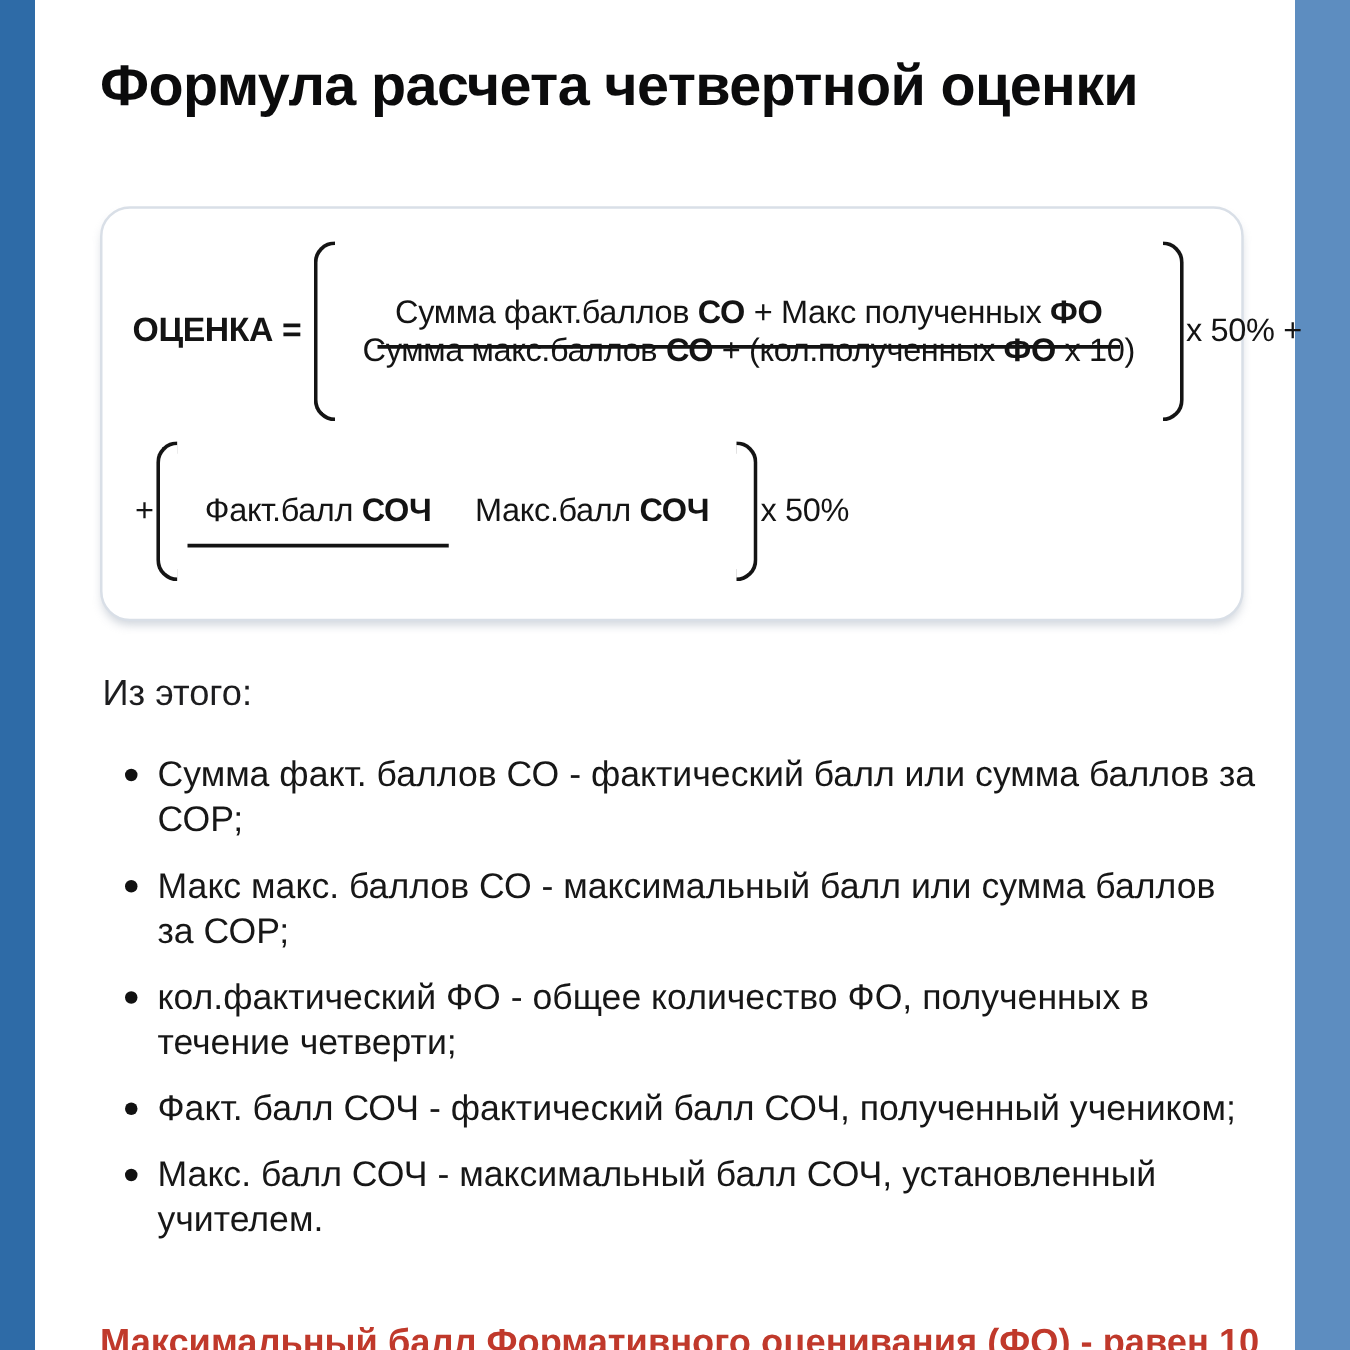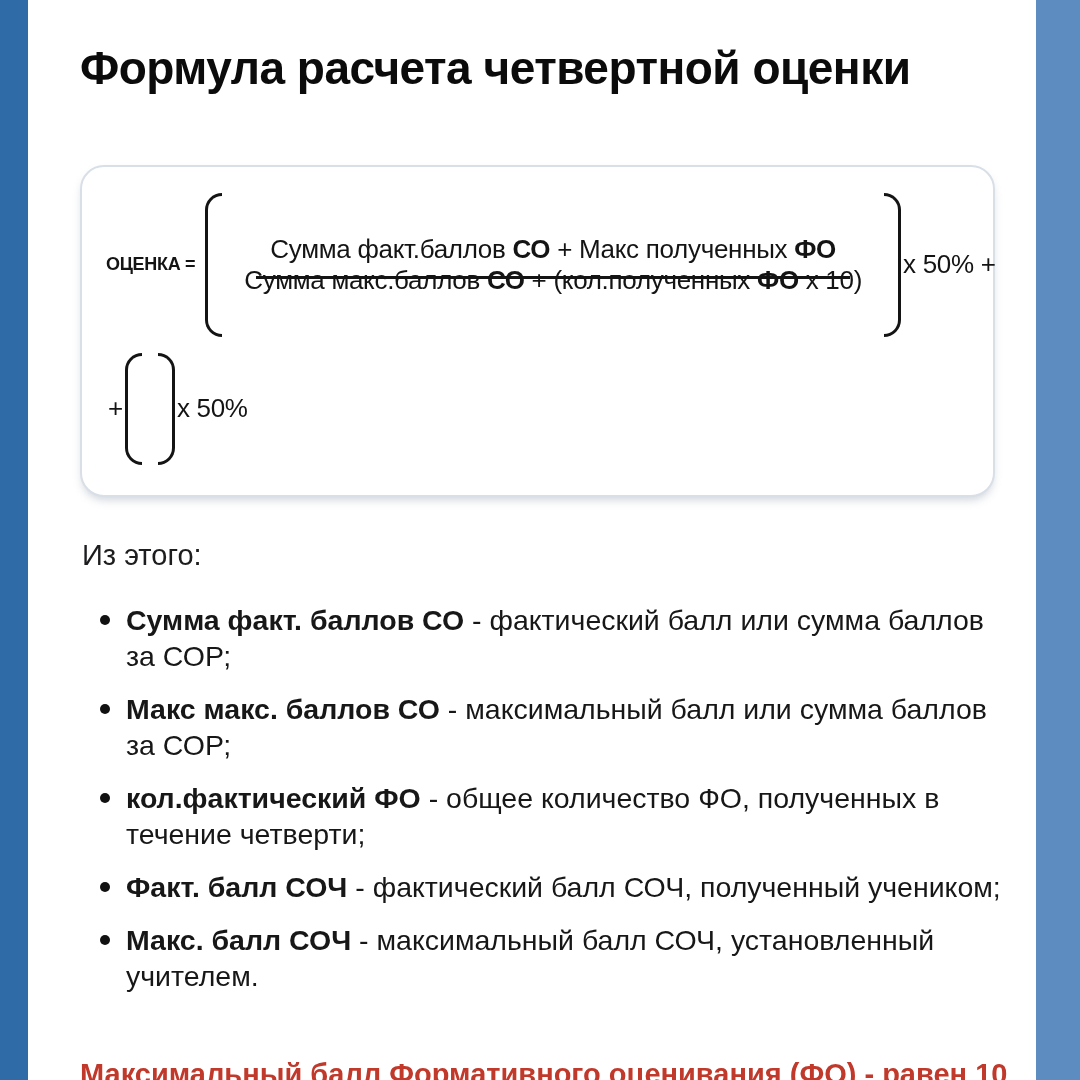--- a/index.html
+++ b/index.html
@@ -50,21 +50,21 @@
     box-sizing: border-box;
   }
   .formula-line {
     display: flex;
     align-items: center;
     font-size: 26px;
     letter-spacing: -0.3px;
     color: #141414;
   }
   .formula-line .op { padding: 0 2px; white-space: nowrap; }
-  .formula-label { font-weight: 700; white-space: nowrap; margin-right: 10px; font-size: 18px; }
+  .formula-label { font-weight: 700; white-space: nowrap; margin-right: 10px; font-size: 27px; }
   .paren {
     box-sizing: border-box;
     width: 17px;
     flex: 0 0 17px;
   }
   .paren.left {
     border-left: 3px solid #141414;
     border-top: 3px solid #141414;
     border-bottom: 3px solid #141414;
     border-radius: 17px 0 0 17px;
@@ -112,21 +112,21 @@
     max-width: 900px;
   }
   .definitions li::before {
     content: "";
     position: absolute;
     left: 20px; top: 13px;
     width: 10px; height: 10px;
     border-radius: 50%;
     background: #111111;
   }
-  .definitions .term { font-weight: 700; }
+  .definitions .term { font-weight: 400; }
   .footnote {
     position: absolute;
     left: 80px;
     top: 1058px;
     width: 920px;
     font-size: 29px;
     font-weight: 700;
     color: #c0392b;
     white-space: nowrap;
   }
@@ -149,20 +149,24 @@
           <span class="num"><span>Сумма факт.баллов </span><b>СО</b><span> + Макс полученных </span><b>ФО</b></span>
           <span class="den"><span>Сумма макс.баллов </span><b>СО</b><span> + (кол.полученных </span><b>ФО</b><span> х 10)</span></span>
         </span>
         <span class="paren right tall"></span>
         <span class="op">х 50% +</span>
       </div>
 
       <div class="formula-line line-2">
         <span class="op">+</span>
         <span class="paren left short"></span>
+        <span class="fraction">
+          <span class="num"><span>Факт.балл </span><b>СОЧ</b></span>
+          <span class="den"><span>Макс.балл </span><b>СОЧ</b></span>
+        </span>
         <span class="paren right short"></span>
         <span class="op">х 50%</span>
       </div>
     </div>
 
     <p class="intro">Из этого:</p>
 
     <ul class="definitions">
       <li><span class="term">Сумма факт. баллов СО</span><span> - фактический балл или сумма баллов за СОР;</span></li>
       <li><span class="term">Макс макс. баллов СО</span><span> - максимальный балл или сумма баллов за СОР;</span></li>

